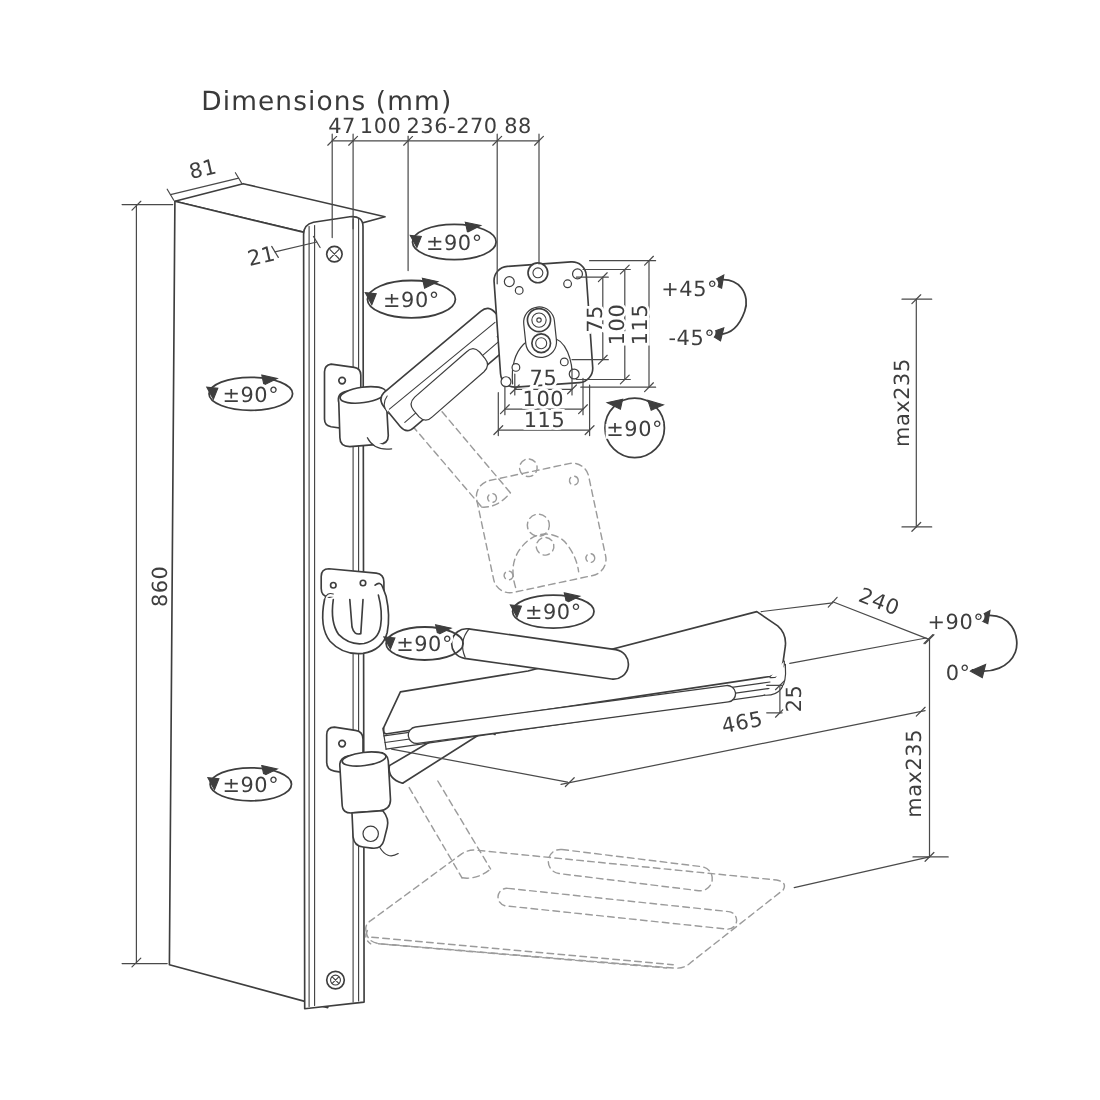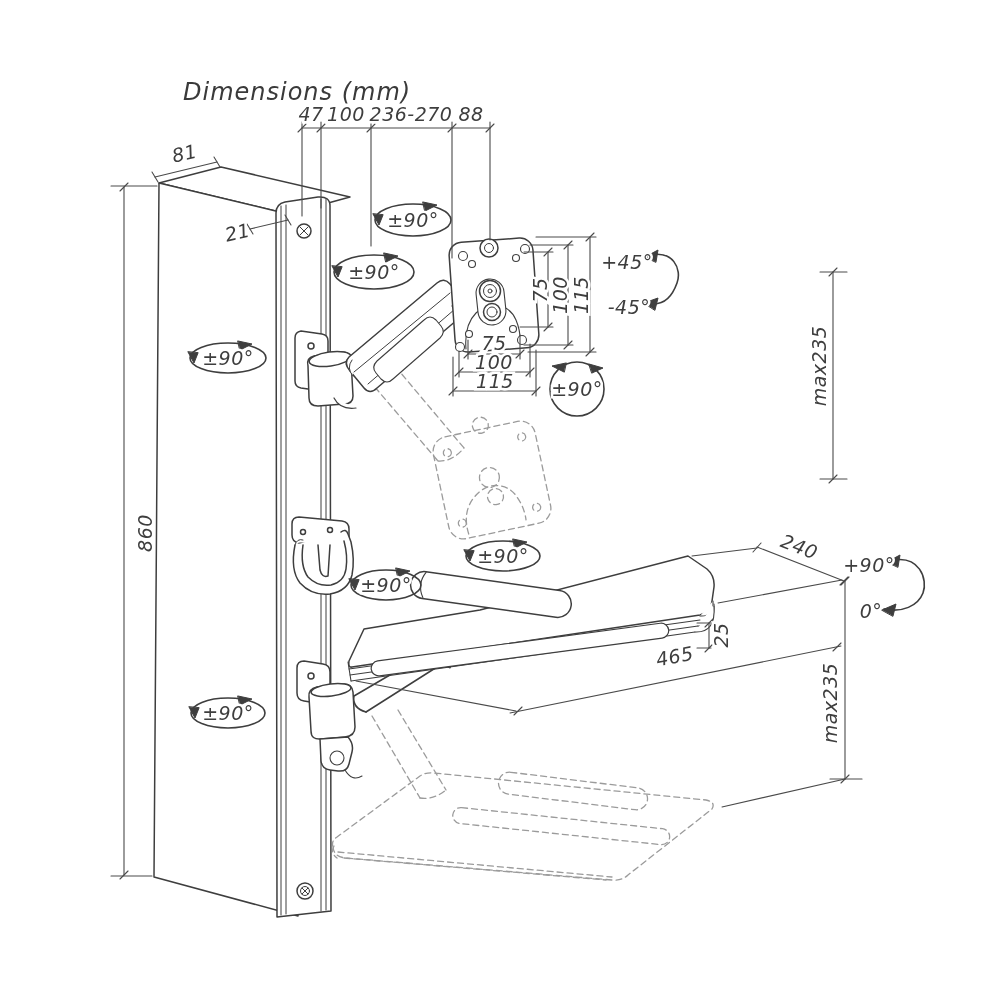--- a/index.html
+++ b/index.html
@@ -1,16 +1,16 @@
 <!DOCTYPE html>
 <html><head>
 <meta charset="utf-8">
 <style>
   html,body{margin:0;padding:0;background:#ffffff;}
-  .stage{position:relative;width:1000px;height:1000px;background:#fff;overflow:hidden;font-style:italic;}
+  .stage{position:relative;width:1000px;height:1000px;background:#fff;overflow:hidden;}
   svg{display:block;}
   text{font-family:"DejaVu Sans","Liberation Sans",sans-serif;fill:#3e3e3e;}
   .dimtxt{font-size:19px;letter-spacing:.5px;paint-order:stroke;stroke:#ffffff;stroke-width:5px;}
   .titletxt{font-size:24px;letter-spacing:1px;fill:#3a3a3a;}
 </style>
 </head>
 <body>
 
 <div class="stage">
 <svg width="1000" height="1000" viewBox="0 0 1000 1000">

